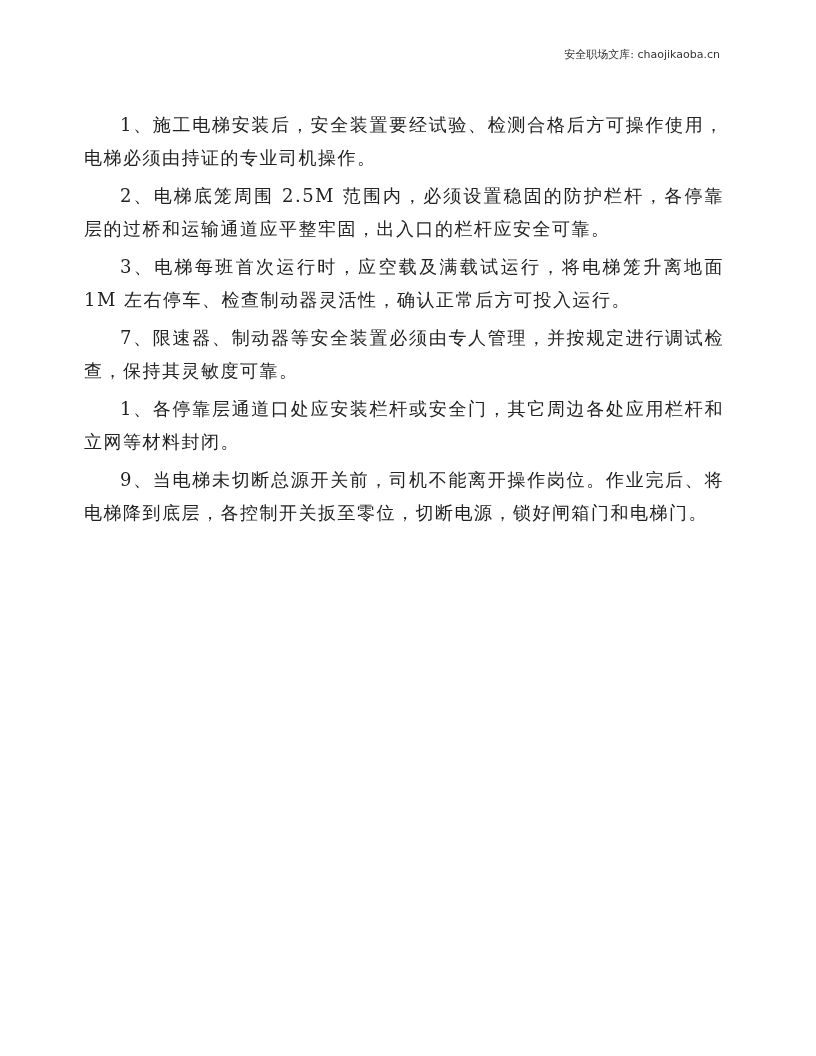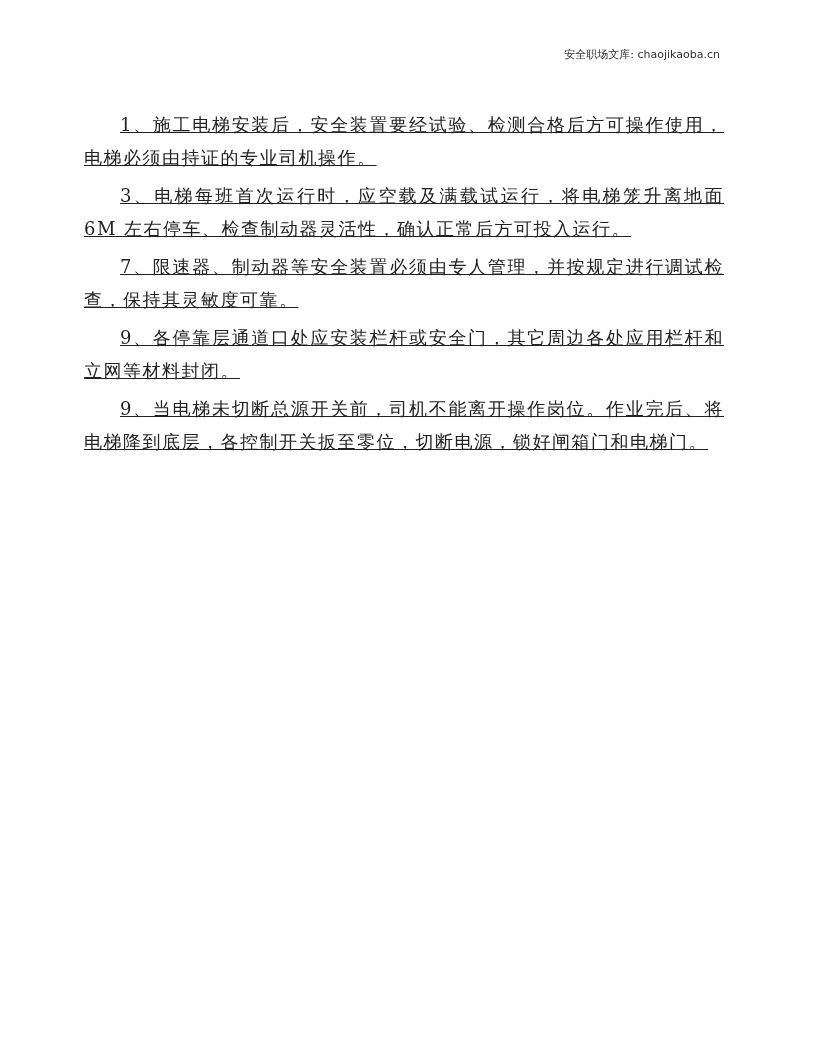--- a/index.html
+++ b/index.html
@@ -1,27 +1,28 @@
 <!DOCTYPE html>
 <html><head>
 <meta charset="utf-8">
 <style>
   html, body { margin: 0; padding: 0; background: #ffffff; }
   body { width: 816px; height: 1056px; position: relative; overflow: hidden;
          font-family: "DejaVu Serif", "Liberation Serif", serif; color: #222; }
   .header { position: absolute; top: 47px; right: 96px; font-size: 11px; color: #333;
             font-family: "DejaVu Sans", "Liberation Sans", sans-serif; margin-left: 42px; }
-  .content { position: absolute; left: 84px; top: 108px; width: 640px; text-decoration: underline; }
+  .content { position: absolute; left: 84px; top: 108px; width: 640px; }
   .para { font-size: 18px; line-height: 33px; text-indent: 2em; margin: 0 0 5px 0;
           letter-spacing: 1.5px; text-align: justify; }
 </style>
 </head>
 <body>
 
 <div class="header">安全职场文库: chaojikaoba.cn</div>
 
 <div class="content">
   <p class="para">1、施工电梯安装后，安全装置要经试验、检测合格后方可操作使用，电梯必须由持证的专业司机操作。</p>
-  <p class="para">3、电梯每班首次运行时，应空载及满载试运行，将电梯笼升离地面 6M 左右停车、检查制动器灵活性，确认正常后方可投入运行。</p>
+  <p class="para">2、电梯底笼周围 2.5M 范围内，必须设置稳固的防护栏杆，各停靠层的过桥和运输通道应平整牢固，出入口的栏杆应安全可靠。</p>
+  <p class="para">3、电梯每班首次运行时，应空载及满载试运行，将电梯笼升离地面 1M 左右停车、检查制动器灵活性，确认正常后方可投入运行。</p>
   <p class="para">7、限速器、制动器等安全装置必须由专人管理，并按规定进行调试检查，保持其灵敏度可靠。</p>
-  <p class="para">9、各停靠层通道口处应安装栏杆或安全门，其它周边各处应用栏杆和立网等材料封闭。</p>
+  <p class="para">1、各停靠层通道口处应安装栏杆或安全门，其它周边各处应用栏杆和立网等材料封闭。</p>
   <p class="para">9、当电梯未切断总源开关前，司机不能离开操作岗位。作业完后、将电梯降到底层，各控制开关扳至零位，切断电源，锁好闸箱门和电梯门。</p>
 </div>
 
 </body></html>

